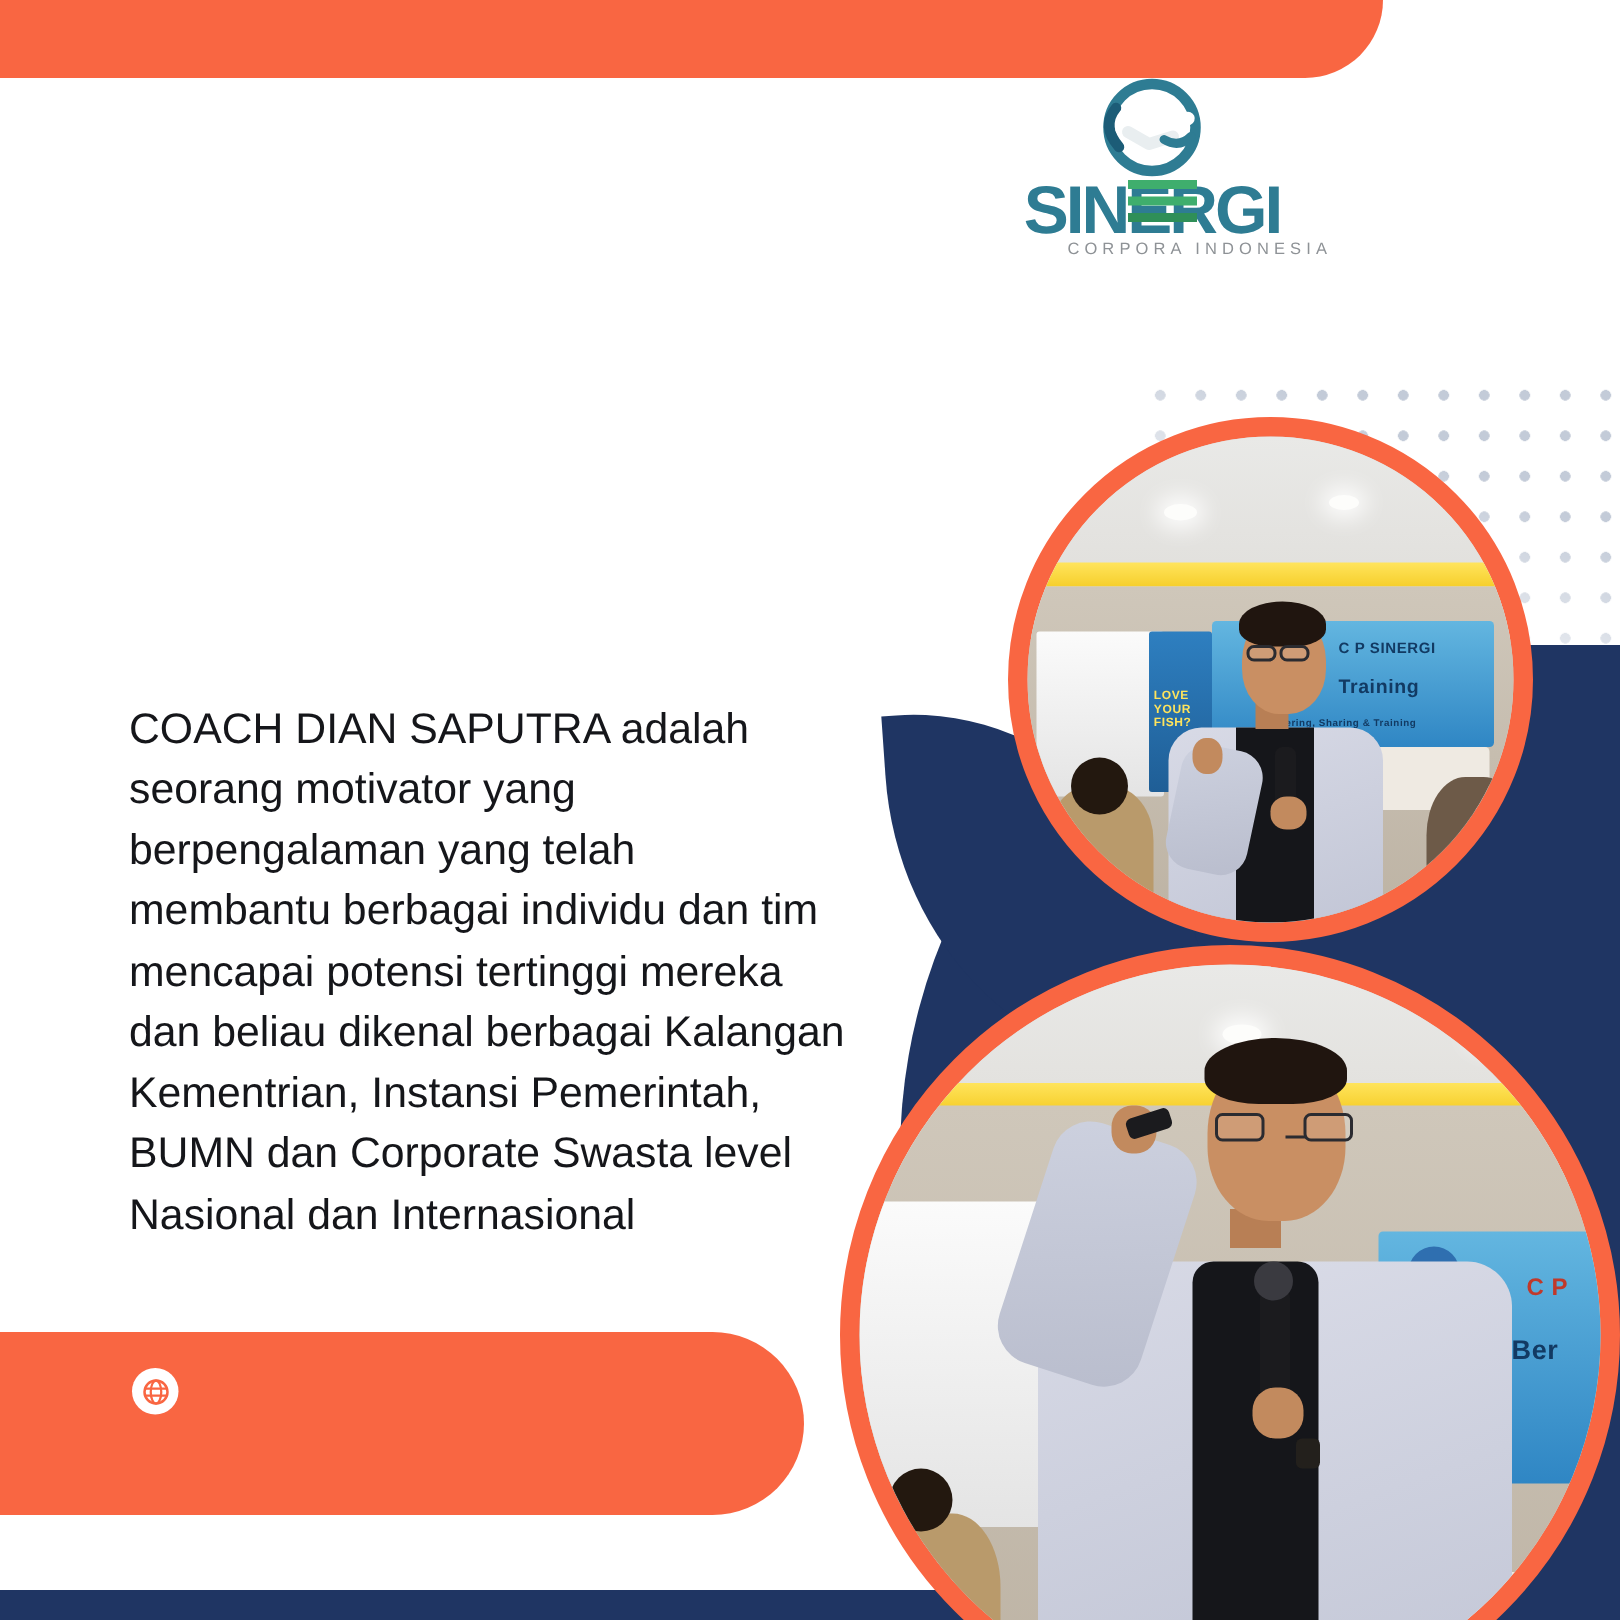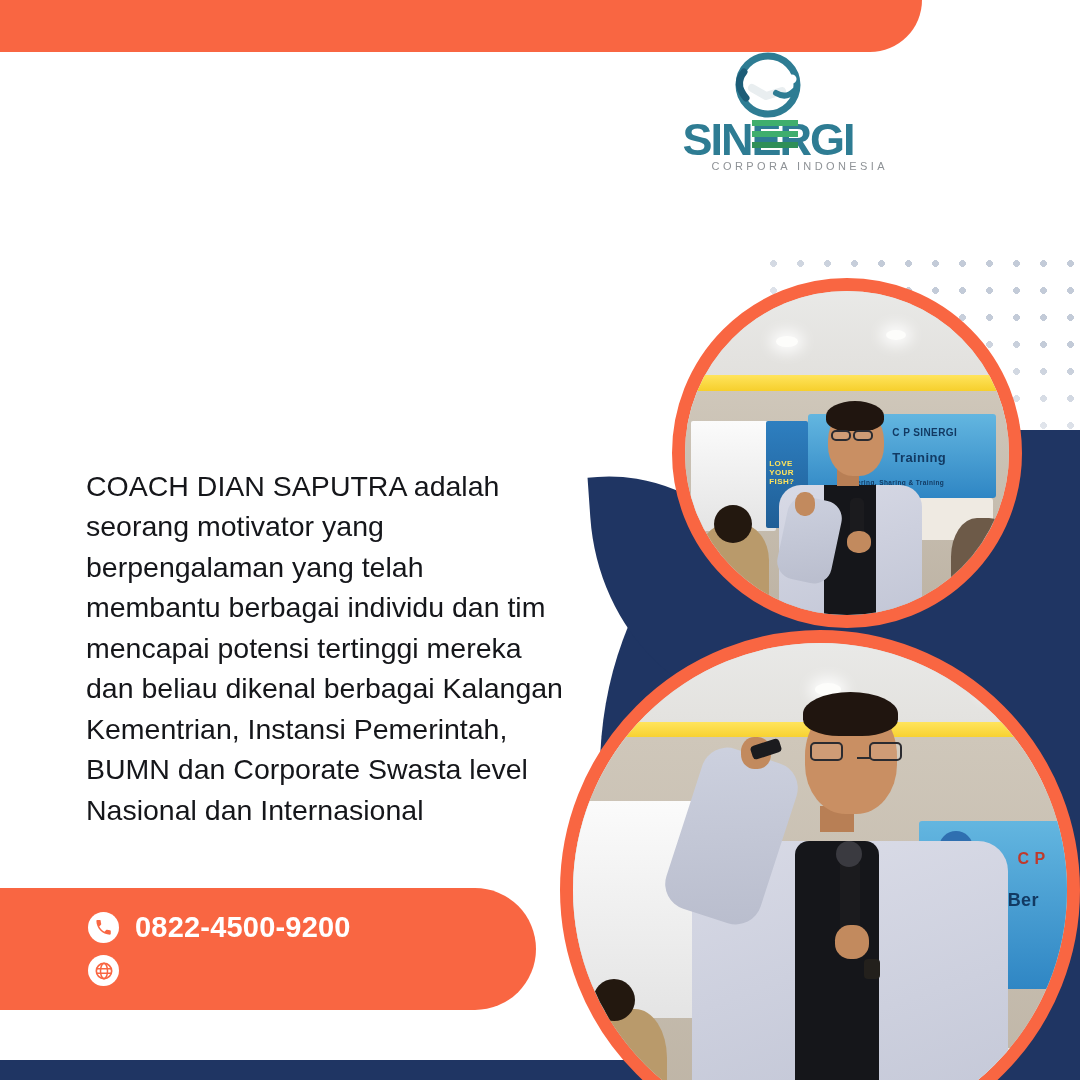--- a/index.html
+++ b/index.html
@@ -263,28 +263,20 @@
     </div>
     <div class="logo-sub">CORPORA INDONESIA</div>
   </div>
 
 
   <div class="body-copy">COACH DIAN SAPUTRA adalah seorang motivator yang berpengalaman yang telah membantu berbagai individu dan tim mencapai potensi tertinggi mereka dan beliau dikenal berbagai Kalangan Kementrian, Instansi Pemerintah, BUMN dan Corporate Swasta level Nasional dan Internasional</div>
 
   <div class="contact">
     <div class="c-row">
       <span class="c-ico">
-        <svg width="19" height="19" viewBox="0 0 24 24">
-          <path d="M6.6 10.8c1.4 2.8 3.8 5.2 6.6 6.6l2.2-2.2c.3-.3.7-.4 1.1-.3 1.2.4 2.4.6 3.7.6.6 0 1 .4 1 1V20c0 .6-.4 1-1 1C10.8 21 3 13.2 3 3.6c0-.6.4-1 1-1h3.5c.6 0 1 .4 1 1 0 1.3.2 2.5.6 3.7.1.4 0 .8-.3 1.1l-2.2 2.4z" fill="#F96642"></path>
-        </svg>
-      </span>
-      <span class="c-txt">0822-4500-9200</span>
-    </div>
-    <div class="c-row">
-      <span class="c-ico">
         <svg width="20" height="20" viewBox="0 0 24 24">
           <circle cx="12" cy="12" r="9.2" fill="none" stroke="#F96642" stroke-width="2"></circle>
           <ellipse cx="12" cy="12" rx="4.2" ry="9.2" fill="none" stroke="#F96642" stroke-width="1.8"></ellipse>
           <path d="M3 9.2h18M3 14.8h18" stroke="#F96642" stroke-width="1.8"></path>
         </svg>
       </span>
     </div>
   </div>
 
   <div class="bottom-bar"></div>

